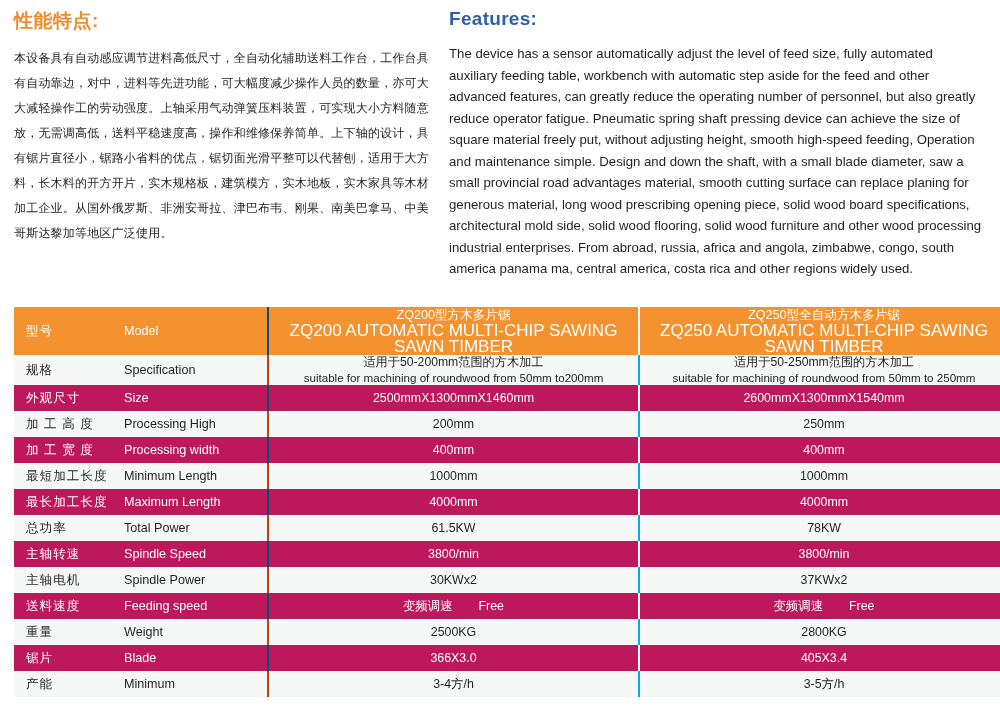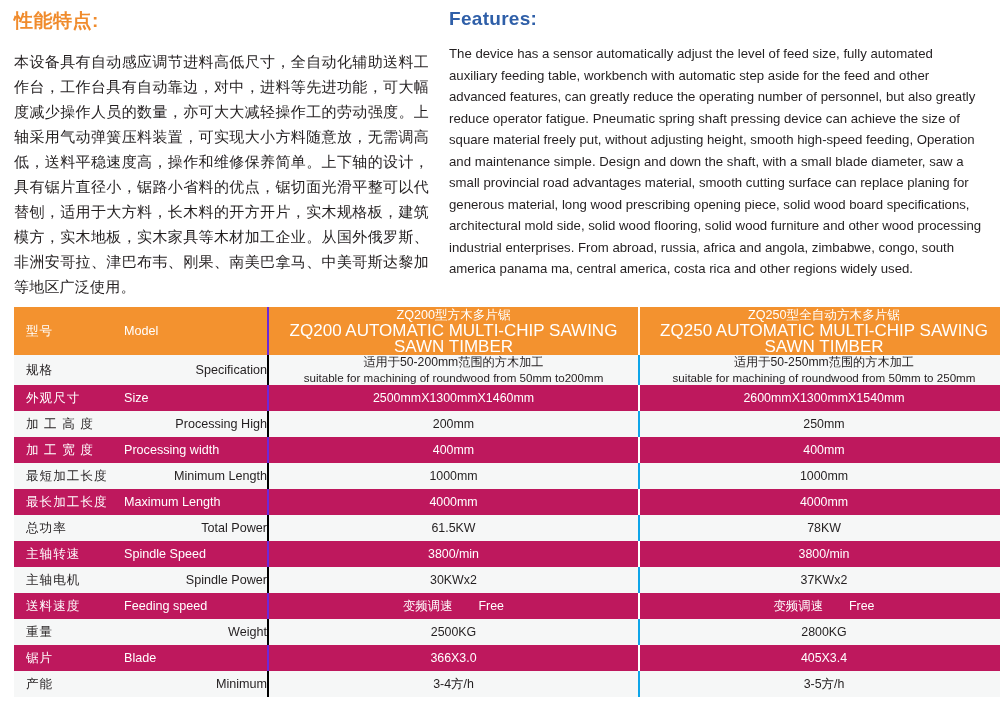--- a/index.html
+++ b/index.html
@@ -44,21 +44,21 @@
     letter-spacing: 0.5px;
   }
   .heading-en {
     color: #2f5fa8;
     font-size: 19px;
     font-weight: bold;
     margin: 0 0 10px 0;
     letter-spacing: 0.3px;
   }
   .body-cn {
-    font-size: 15px;
+    font-size: 12px;
     line-height: 25px;
     color: #231f20;
     text-align: justify;
     letter-spacing: 0.2px;
   }
   .body-en {
     font-size: 13.2px;
     line-height: 21.5px;
     color: #231f20;
     text-align: left;
@@ -125,22 +125,22 @@
     line-height: 15px;
     padding: 3px 4px;
   }
   .two-line .l1 { display: block; font-size: 12.2px; }
   .two-line .l2 { display: block; font-size: 11.6px; }
   .free-cell .a { margin-right: 26px; }
   
   .row-even .c-val.zq200 { border-right: 2px solid #ffffff; }
   .row-odd .c-val.zq200 { border-right: 2px solid #0ea5e9; }
   .row-head .c-val.zq200 { border-right: 2px solid #ffffff; }
-  .row-even .c-en, .row-head .c-en { border-right: 2px solid #6d28d9; }
-  .row-odd .c-en { border-right: 2px solid #000000; text-align: right; }
+  .row-even .c-en, .row-head .c-en { border-right: 2px solid #0c4a6e; }
+  .row-odd .c-en { border-right: 2px solid #c2410c; }
 </style>
 </head>
 <body>
 
 <div class="page">
 
   <div class="top">
     <div class="col-cn">
       <h2 class="heading-cn">性能特点:</h2>
       <p class="body-cn">本设备具有自动感应调节进料高低尺寸，全自动化辅助送料工作台，工作台具有自动靠边，对中，进料等先进功能，可大幅度减少操作人员的数量，亦可大大减轻操作工的劳动强度。上轴采用气动弹簧压料装置，可实现大小方料随意放，无需调高低，送料平稳速度高，操作和维修保养简单。上下轴的设计，具有锯片直径小，锯路小省料的优点，锯切面光滑平整可以代替刨，适用于大方料，长木料的开方开片，实木规格板，建筑模方，实木地板，实木家具等木材加工企业。从国外俄罗斯、非洲安哥拉、津巴布韦、刚果、南美巴拿马、中美哥斯达黎加等地区广泛使用。</p>

